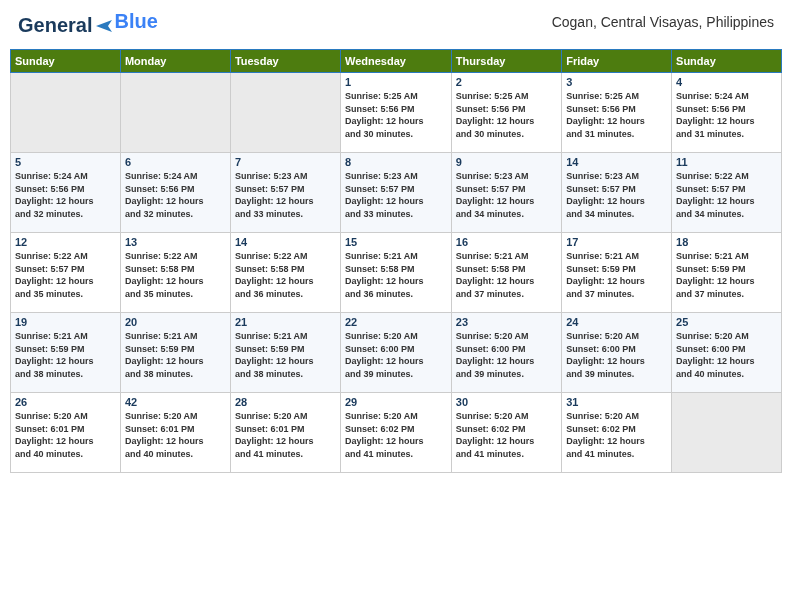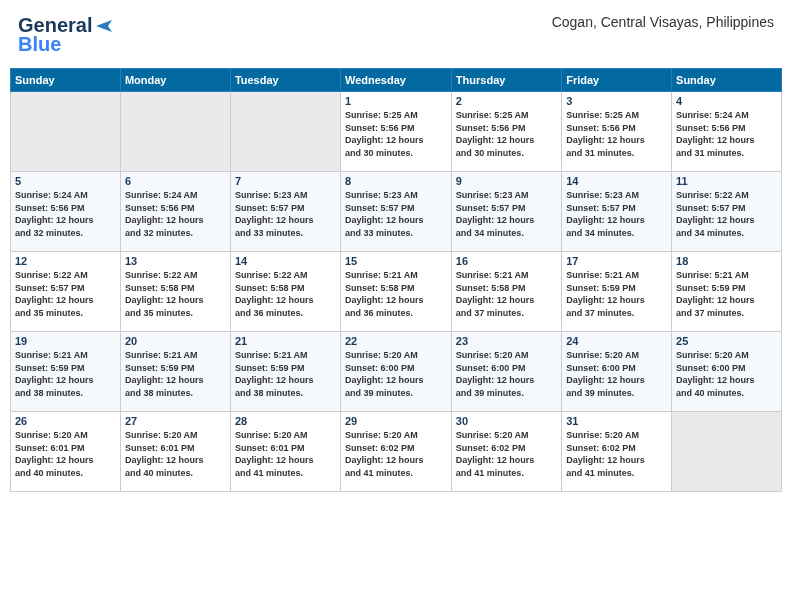--- a/index.html
+++ b/index.html
@@ -12,21 +12,21 @@
     }
     .header {
       display: flex;
       justify-content: space-between;
       align-items: flex-start;
       margin-bottom: 8px;
       padding: 4px 8px;
     }
     .logo {
       display: flex;
-      flex-direction: column;
+      flex-direction: row;
       align-items: flex-start;
     }
     .title-block {
       text-align: right;
     }
     .month-title {
       font-size: 36px;
       font-weight: bold;
       color: #1a3a5c;
       line-height: 1.1;
@@ -34,21 +34,21 @@
     .subtitle {
       font-size: 14px;
       color: #333;
     }
     .calendar {
       width: 100%;
       border-collapse: collapse;
       font-size: 10px;
     }
     .calendar th {
-      background: #0369a1;
+      background: #4d7c0f;
       color: #fff;
       padding: 5px 4px;
       text-align: left;
       font-size: 11px;
       border: 1px solid #2a7abf;
     }
     .calendar td {
       border: 1px solid #ccc;
       vertical-align: top;
       padding: 3px 4px;
@@ -294,21 +294,21 @@
       </tr>
       <tr>
         <td>
           <div class="day-number">26</div>
           <div class="day-info" style="white-space: pre-line;">Sunrise: 5:20 AM
 Sunset: 6:01 PM
 Daylight: 12 hours
 and 40 minutes.</div>
         </td>
         <td>
-          <div class="day-number">27</div>
+          <div class="day-number">42</div>
           <div class="day-info" style="white-space: pre-line;">Sunrise: 5:20 AM
 Sunset: 6:01 PM
 Daylight: 12 hours
 and 40 minutes.</div>
         </td>
         <td>
           <div class="day-number">28</div>
           <div class="day-info" style="white-space: pre-line;">Sunrise: 5:20 AM
 Sunset: 6:01 PM
 Daylight: 12 hours

